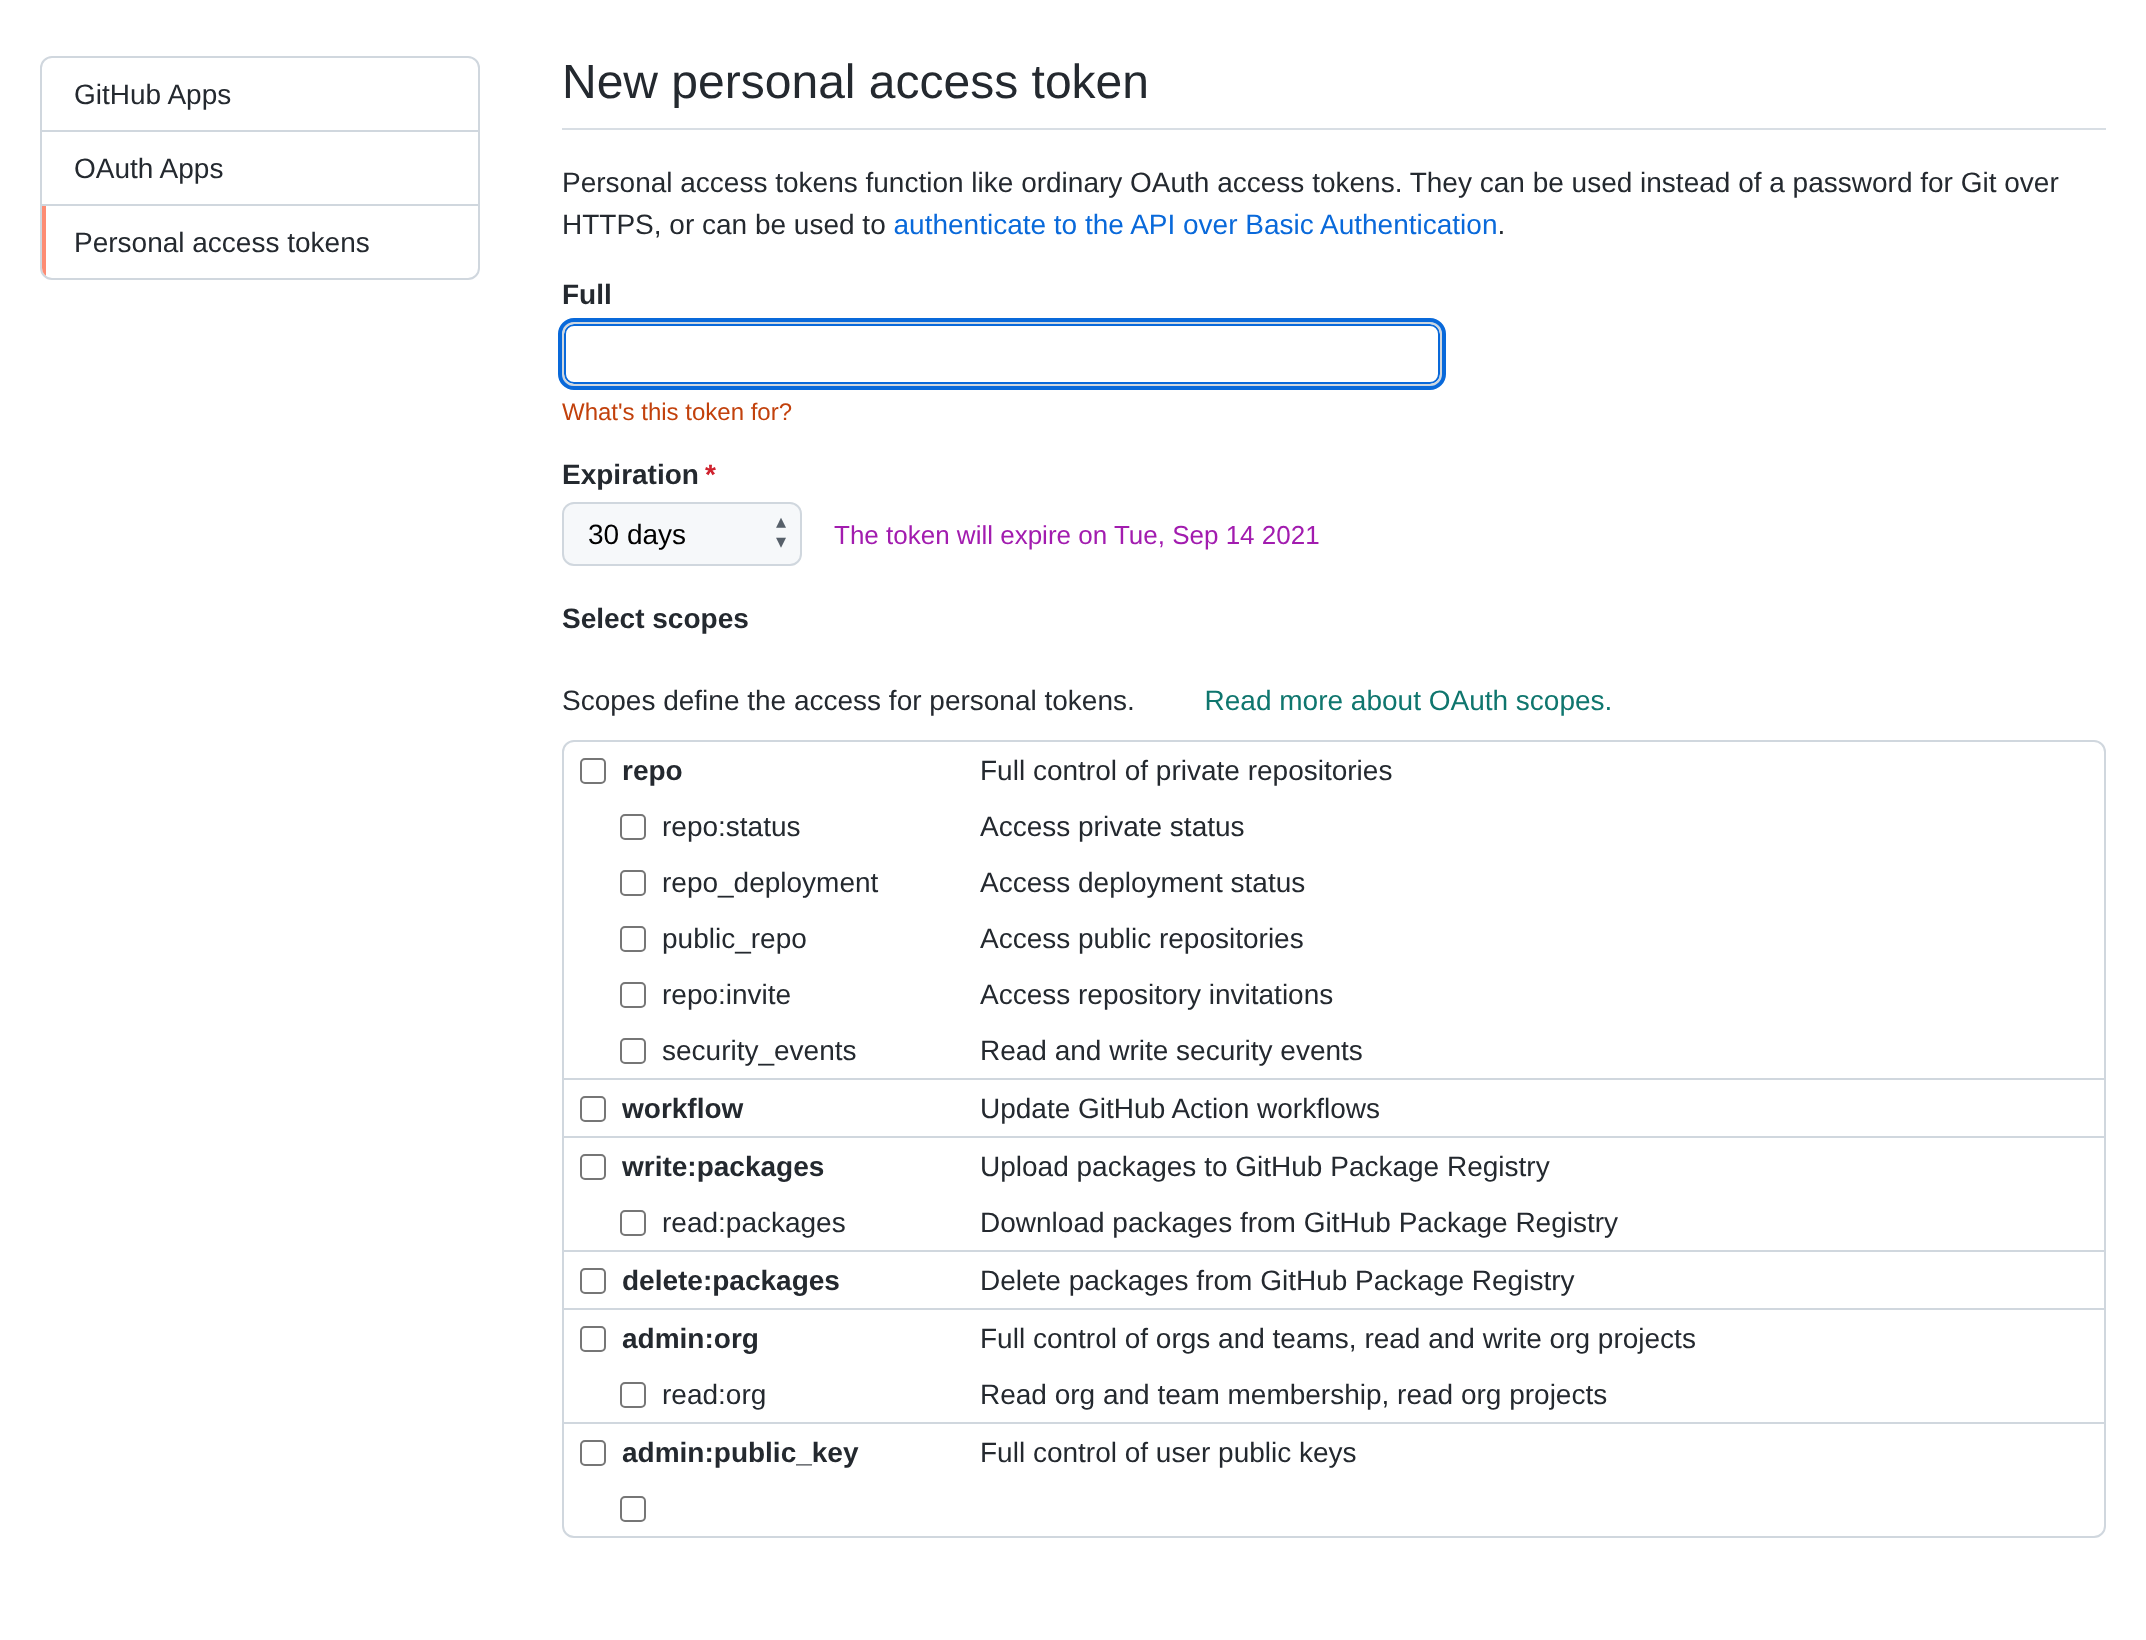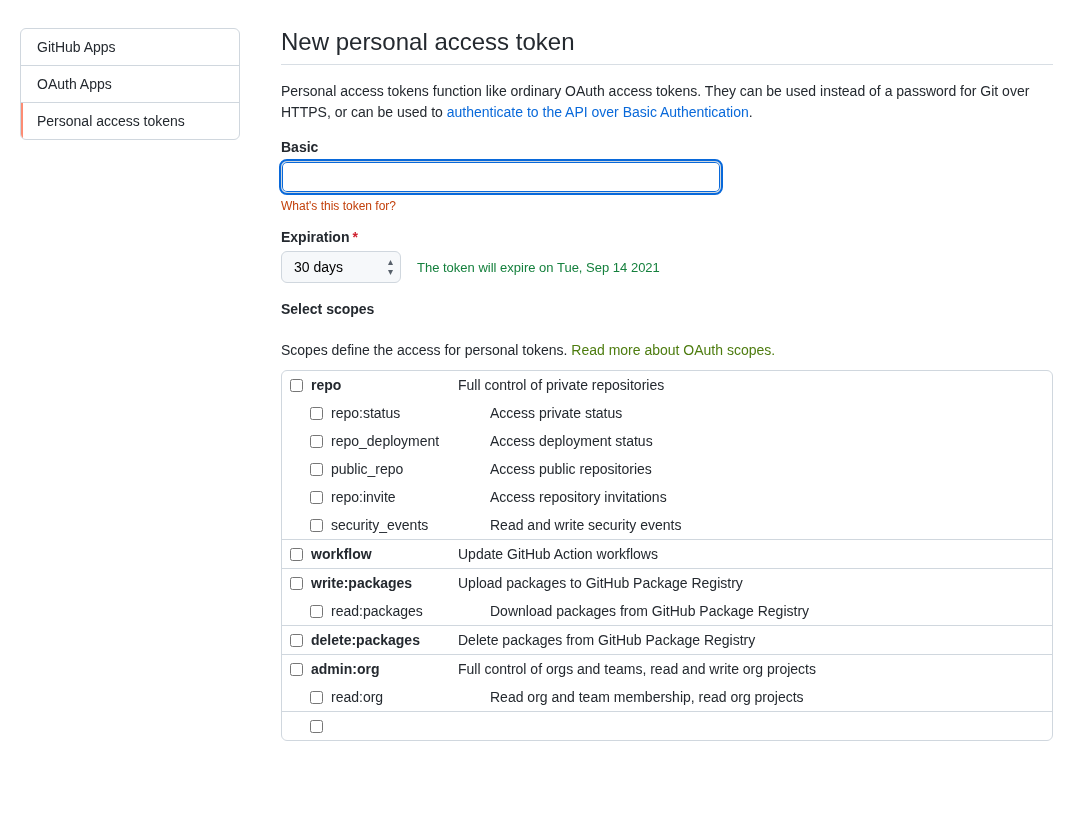--- a/index.html
+++ b/index.html
@@ -110,31 +110,31 @@
   right: 8px;
   top: 50%;
   transform: translateY(-50%);
   pointer-events: none;
   color: #57606a;
   font-size: 10px;
   line-height: 1;
 }
 .expiration-hint {
   font-size: 13px;
-  color: #15803d;
+  color: #a21caf;
 }
 
 .section-heading {
   font-weight: 600;
   font-size: 14px;
   margin-bottom: 25px;
   margin-top: 18px;
 }
 .scope-intro { margin-bottom: 12px; }
-.scope-intro a { color: #4d7c0f; text-decoration: none; }
+.scope-intro a { color: #0f766e; text-decoration: none; margin-left: 31px; }
 
 .scope-table {
   border: 1px solid #d0d7de;
   border-radius: 6px;
   overflow: hidden;
 }
 .scope-group {
   border-bottom: 1px solid #d0d7de;
 }
 .scope-group:last-child { border-bottom: none; }
@@ -144,21 +144,21 @@
   padding: 6px 8px;
   min-height: 28px;
 }
 .scope-checkbox {
   margin-right: 8px;
   width: 13px;
   height: 13px;
   cursor: pointer;
 }
 .scope-name-col {
-  width: 168px;
+  width: 200px;
   display: flex;
   align-items: center;
 }
 .scope-name-col.child { padding-left: 20px; width: 200px; }
 .scope-name-parent { font-weight: 600; }
 .scope-desc {
   flex: 1;
   color: #24292f;
   font-size: 14px;
 }
@@ -178,21 +178,21 @@
 
   <main class="main">
 
     <h1 class="page-title">New personal access token</h1>
 
     <p class="intro">
       <span>Personal access tokens function like ordinary OAuth access tokens. They can be used instead of a password for Git over HTTPS, or can be used to </span><a href="#">authenticate to the API over Basic Authentication</a><span>.</span>
     </p>
 
     <div class="form-group">
-      <label class="form-label">Basic</label>
+      <label class="form-label">Full</label>
       <input type="text" class="text-input" value="" style="">
       <div class="help-text">What's this token for?</div>
     </div>
 
     <div class="form-group">
       <label class="form-label">
         <span>Expiration</span><span class="required-star">*</span>
       </label>
       <div class="expiration-row">
         <span class="select-wrap">
@@ -306,20 +306,27 @@
           <div class="scope-name-col child">
             <input type="checkbox" class="scope-checkbox" style="">
             <span>read:org</span>
           </div>
           <div class="scope-desc">Read org and team membership, read org projects</div>
         </div>
       </div>
 
       <div class="scope-group">
         <div class="scope-row">
+          <div class="scope-name-col">
+            <input type="checkbox" class="scope-checkbox" style="">
+            <span class="scope-name-parent">admin:public_key</span>
+          </div>
+          <div class="scope-desc">Full control of user public keys</div>
+        </div>
+        <div class="scope-row">
           <div class="scope-name-col child">
             <input type="checkbox" class="scope-checkbox" style="">
           </div>
           <div class="scope-desc"></div>
         </div>
       </div>
 
     </div>
 
   </main>

